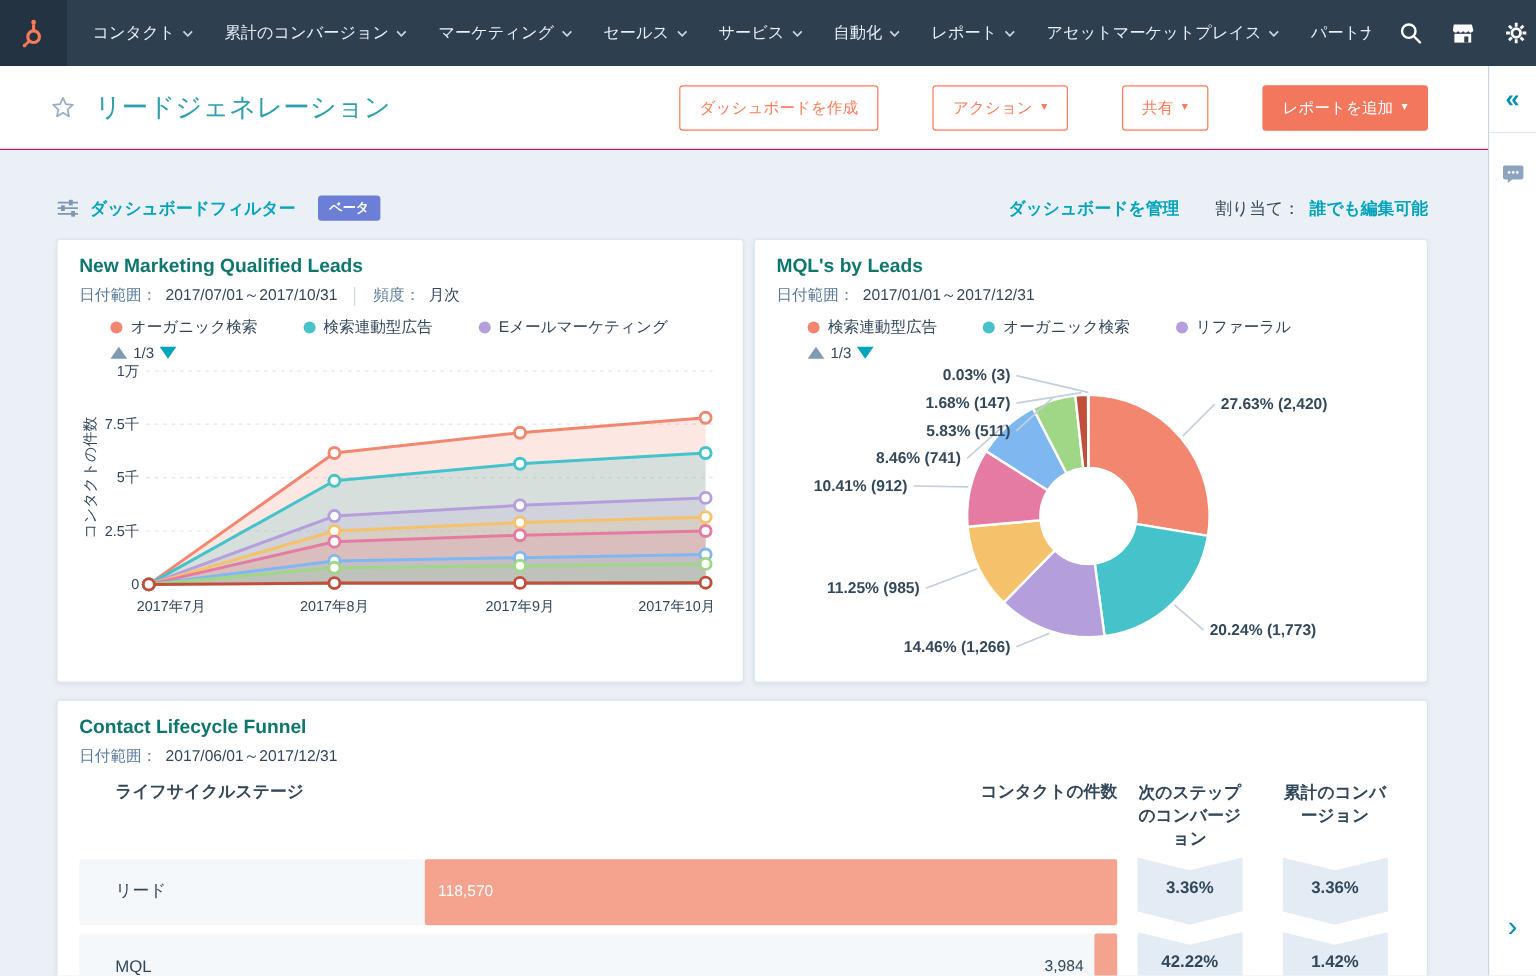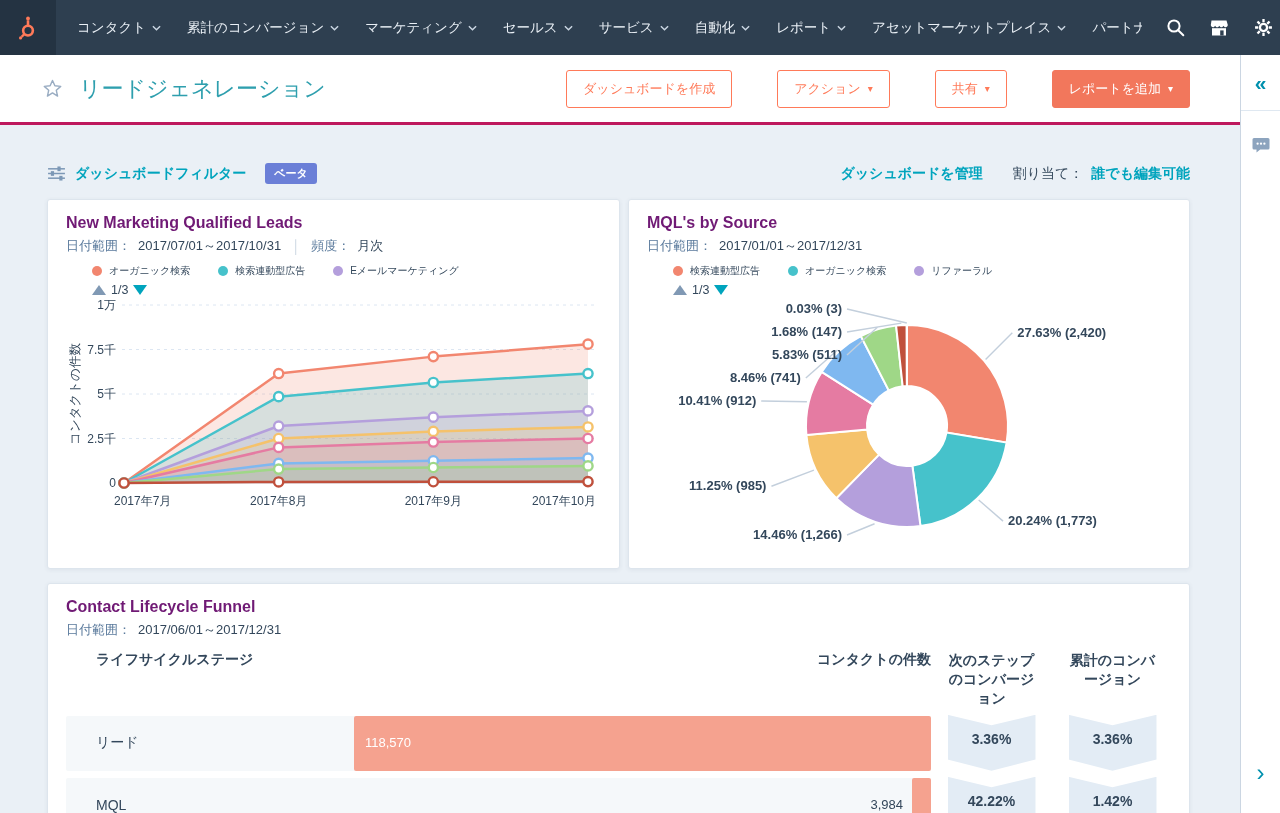--- a/index.html
+++ b/index.html
@@ -10,21 +10,21 @@
   .nav { position:absolute; top:0; left:0; width:1280px; height:55px; background:#2e3f50; display:flex; align-items:center; z-index:20; }
   .logo-box { width:56px; height:55px; background:#243342; display:flex; align-items:center; justify-content:center; flex:none; cursor:pointer; }
   .nav-items { display:flex; align-items:center; height:100%; margin-left:8px; }
   .nav-item { color:#eaf0f6; font-size:13.5px; padding:0 13px; height:100%; display:flex; align-items:center; gap:6px; cursor:pointer; white-space:nowrap; }
   .nav-item .trunc { max-width:50px; overflow:hidden; display:inline-block; white-space:nowrap; }
   .nav-caret { width:9px; height:6px; flex:none; }
   .nav-icons { margin-left:auto; display:flex; align-items:center; gap:4px; padding-right:18px; }
   .nav-icon { width:40px; height:40px; display:flex; align-items:center; justify-content:center; cursor:pointer; position:relative; }
 
   
-  .page-header { position:absolute; top:55px; left:0; width:1240px; height:70px; background:#fff; border-bottom:3px solid #be185d; display:flex; align-items:center; padding:0 50px 0 42px; z-index:5; }
+  .page-header { position:absolute; top:55px; left:0; width:1240px; height:70px; background:#fff; border-bottom:1px solid #be185d; display:flex; align-items:center; padding:0 50px 0 42px; z-index:5; }
   .star { margin-right:16px; display:flex; cursor:pointer; }
   .page-title { font-size:22px; color:#2e9fae; font-weight:400; }
   .hdr-buttons { margin-left:auto; display:flex; gap:12px; align-items:center; }
   .btn { font-size:13px; padding:9px 16px; border-radius:3px; border:1px solid #ff7a59; color:#ff7a59; background:#fff; cursor:pointer; white-space:nowrap; font-family:inherit; display:flex; align-items:center; gap:7px;margin-left:33px; }
   .btn.solid { background:#f2775c; border-color:#f2775c; color:#fff; }
   .caret-down { font-size:10px; line-height:1; }
 
   
   .rail { position:absolute; top:55px; right:0; width:40px; height:758px; background:#fff; border-left:1px solid #cbd6e2; z-index:6; }
   .rail-top { height:56px; border-bottom:1px solid #dfe8f1; display:flex; align-items:center; justify-content:center; color:#0091ae; font-size:21px; font-weight:bold; cursor:pointer; }
@@ -40,26 +40,26 @@
   .filter-right { margin-left:auto; display:flex; align-items:center; font-size:14px; }
   .link { color:#00a4bd; font-weight:bold; cursor:pointer; }
   .assign-label { margin-left:30px; margin-right:8px; color:#33475b; }
 
   .cards-row { display:flex; gap:8px; }
   .card { background:#fff; border:1px solid #dde5ed; border-radius:3px; box-shadow:0 1px 4px rgba(45,62,80,.07); padding:14px 18px; }
   .card-line  { width:573px; height:370px; }
   .card-donut { width:562px; height:370px; }
   .card-funnel{ width:1143px; height:330px; margin-top:14px; }
 
-  .card-title { font-size:16px; font-weight:bold; color:#701a75; }
+  .card-title { font-size:16px; font-weight:bold; color:#0f766e; }
   .date-line { margin-top:5px; font-size:13px; display:flex; align-items:center; gap:7px; }
   .date-lbl { color:#5a7a9c; }
   .date-val { color:#33475b; }
   .date-div { color:#cbd6e2; margin:0 4px; }
-  .legend { margin-top:9px; padding-left:26px; display:flex; gap:28px; font-size:10px; }
+  .legend { margin-top:9px; padding-left:26px; display:flex; gap:38px; font-size:13px; }
   .legend-item { display:flex; align-items:center; gap:7px; cursor:pointer; }
   .legend-dot { width:10px; height:10px; border-radius:50%; flex:none; }
   .pager { margin-top:5px; padding-left:26px; display:flex; align-items:center; gap:5px; font-size:12.5px; color:#33475b; }
   .tri-up { width:0; height:0; border-left:7px solid transparent; border-right:7px solid transparent; border-bottom:10px solid #8099b4; cursor:pointer; }
   .tri-down { width:0; height:0; border-left:7px solid transparent; border-right:7px solid transparent; border-top:10px solid #00a4bd; cursor:pointer; }
 
   
   .f-grid { display:grid; grid-template-columns:288px 577px 121px 121px; }
   .f-header { margin-top:12px; font-size:14px; font-weight:bold; color:#33475b; }
   .f-header .c1 { padding-left:30px; }
@@ -320,21 +320,21 @@
           <circle cx="522" cy="168.912" r="4.6" fill="#fff" stroke="#9fd787" stroke-width="2.4"></circle>
           <polyline points="58,186 212.66666666666666,184.932 367.3333333333333,184.754 522,184.576" fill="none" stroke="#c0503c" stroke-width="2.5" stroke-linejoin="round"></polyline>
           <circle cx="58" cy="186" r="4.6" fill="#fff" stroke="#c0503c" stroke-width="2.4"></circle>
           <circle cx="212.66666666666666" cy="184.932" r="4.6" fill="#fff" stroke="#c0503c" stroke-width="2.4"></circle>
           <circle cx="367.3333333333333" cy="184.754" r="4.6" fill="#fff" stroke="#c0503c" stroke-width="2.4"></circle>
           <circle cx="522" cy="184.576" r="4.6" fill="#fff" stroke="#c0503c" stroke-width="2.4"></circle>
         </svg>
     </div>
 
     <div class="card card-donut">
-      <div class="card-title">MQL's by Source</div>
+      <div class="card-title">MQL's by Leads</div>
       <div class="date-line">
         <span class="date-lbl">日付範囲：</span>
         <span class="date-val">2017/01/01～2017/12/31</span>
       </div>
       <div class="legend" id="legend-1">
           <span class="legend-item">
             <span class="legend-dot" style="background: rgb(242, 134, 111);"></span>
             <span>検索連動型広告</span>
           </span>
           <span class="legend-item">

